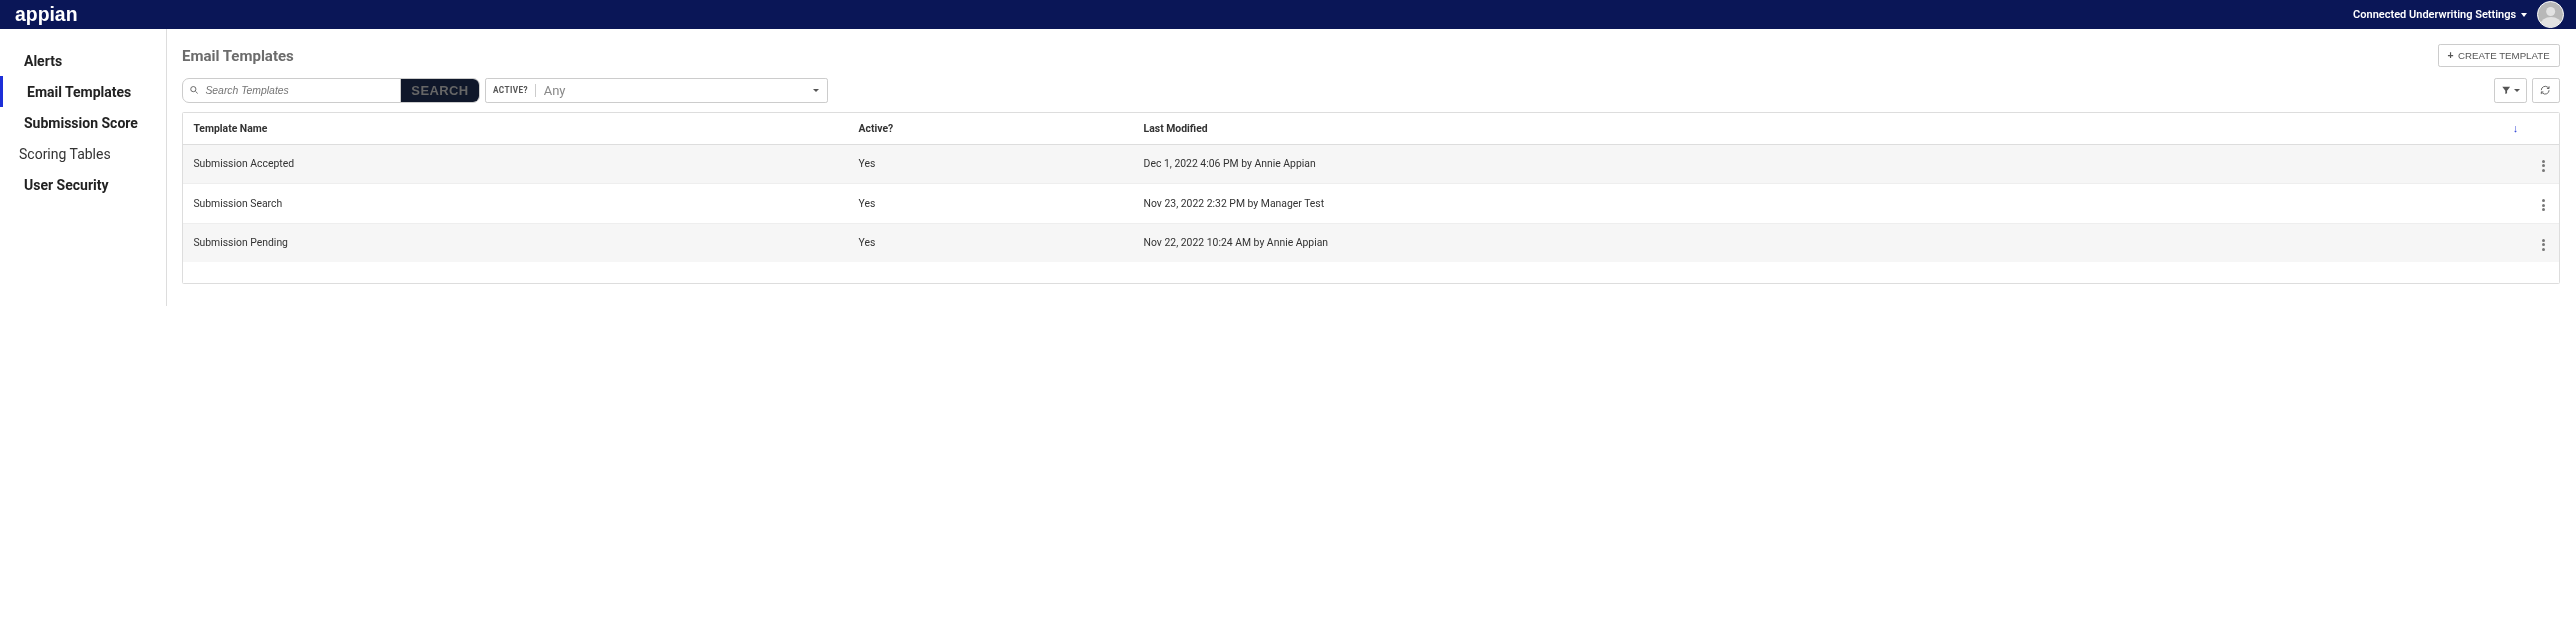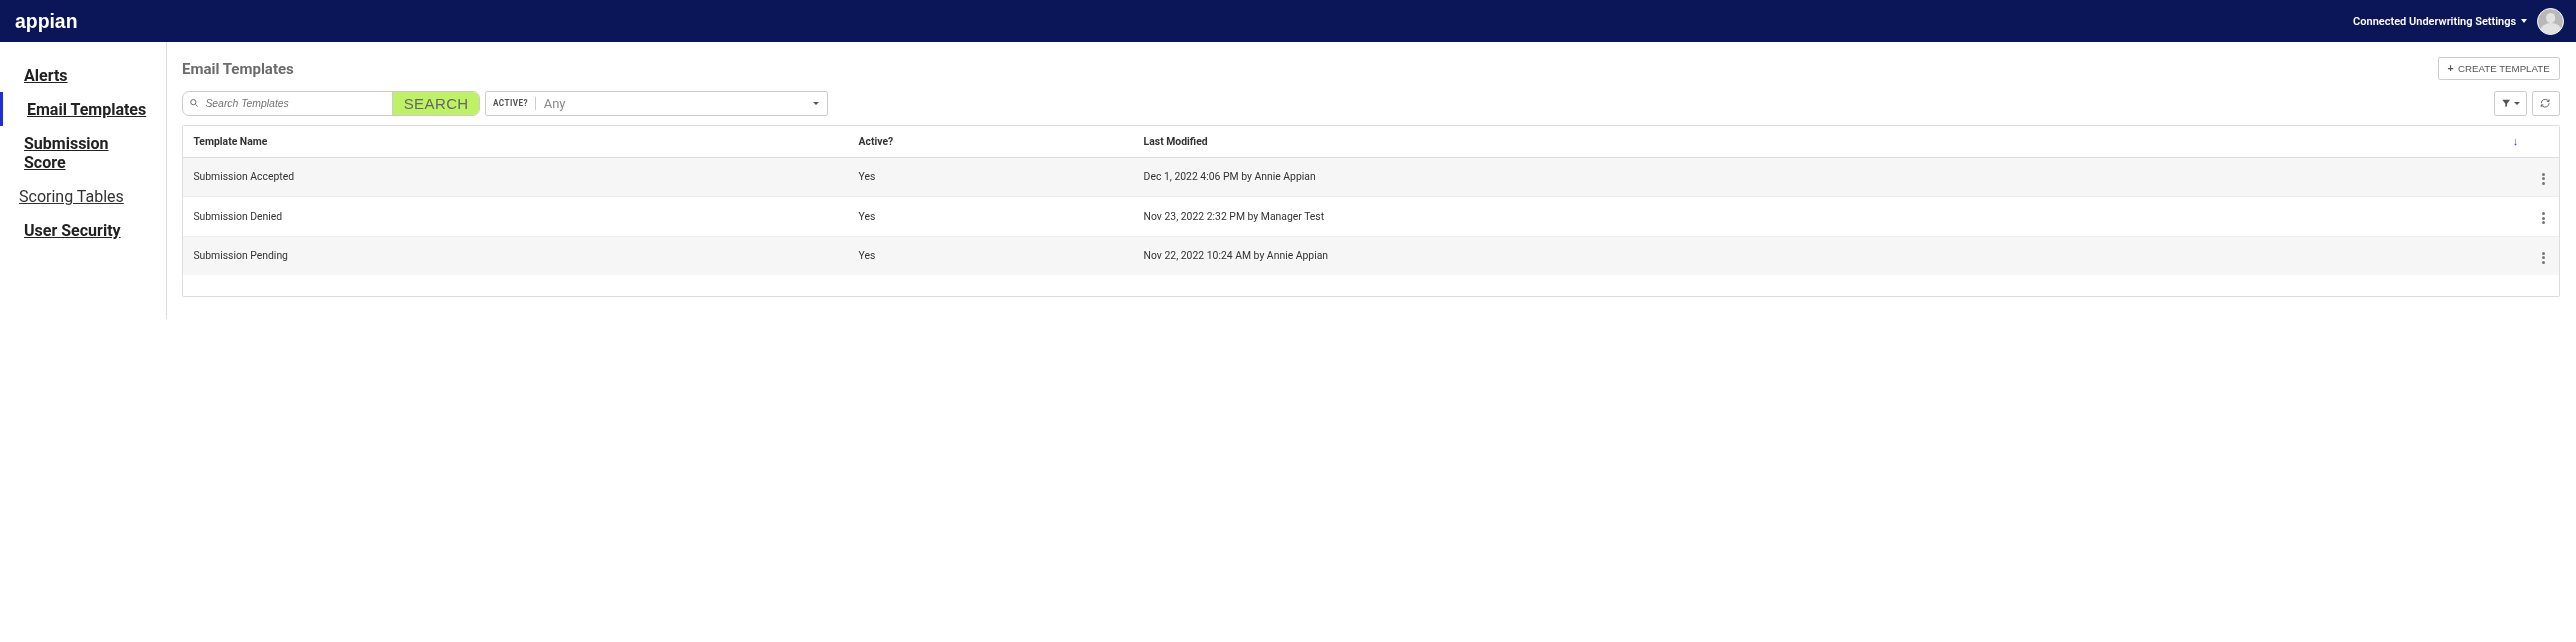--- a/index.html
+++ b/index.html
@@ -6,21 +6,21 @@
   body {
     font-family: -apple-system, BlinkMacSystemFont, "Segoe UI", Roboto, Helvetica, Arial, sans-serif;
     font-size: 10.4px;
     color: #333;
     background: #fff;
   }
   
   .topbar {
     background: #0a1657;
     color: #fff;
-    height: 42px;
+    height: 29px;
     display: flex;
     align-items: center;
     justify-content: space-between;
     padding: 0 12px 0 15px;
   }
   .logo {
     font-weight: 700;
     font-size: 19.4px;
     letter-spacing: 0;
     font-family: Arial, sans-serif;
@@ -71,25 +71,24 @@
   }
   .sidebar {
     width: 167px;
     padding: 16.4px 0;
     border-right: 0.7px solid #ddd;
     min-height: 239px;
     flex-shrink:0;
   }
   .side-item {
     padding: 7.5px 13.4px 7.5px 24px;
-    font-size: 16px;
+    font-size: 14px;
     font-weight: 700;
     color: #222;
     cursor: pointer;
-    text-decoration: underline;
   }
   .side-item.sub {
     font-weight: 400;
     padding-left: 19px;
     color: #333;
   }
   .side-item.active {
     border-left: 3px solid #1d2fd8;
     padding-left: 24px;
     background: #fff;
@@ -155,27 +154,27 @@
     position:relative;
   }
   .search-icon-box svg {
     position:absolute;
     left:6px; top:50%; transform:translateY(-50%);
     width:10.4px; height:10.4px; color:#555;
   }
   .search-btn {
     border:none;
     border-left:0.7px solid #ccc;
-    background:#bef264;
+    background:#0f172a;
     color:#666;
-    font-size:15px;
+    font-size:13px;
     letter-spacing:0.4px;
     padding:0 10.4px;
     cursor:pointer;
-    font-weight:400;
+    font-weight:700;
   }
   .filter-drop {
     display:flex;
     align-items:center;
     border:0.7px solid #ccc;
     border-radius:2.2px;
     height:25px;
     width:343px;
     padding:0 7.5px;
     gap:7.5px;
@@ -353,21 +352,21 @@
             <td>Submission Accepted</td>
             <td>Yes</td>
             <td>Dec 1, 2022 4:06 PM by Annie Appian</td>
             <td class="col-act"><div class="kebab">
                   <span></span>
                   <span></span>
                   <span></span>
                 </div></td>
           </tr>
           <tr>
-            <td>Submission Denied</td>
+            <td>Submission Search</td>
             <td>Yes</td>
             <td>Nov 23, 2022 2:32 PM by Manager Test</td>
             <td class="col-act"><div class="kebab">
                   <span></span>
                   <span></span>
                   <span></span>
                 </div></td>
           </tr>
           <tr>
             <td>Submission Pending</td>

